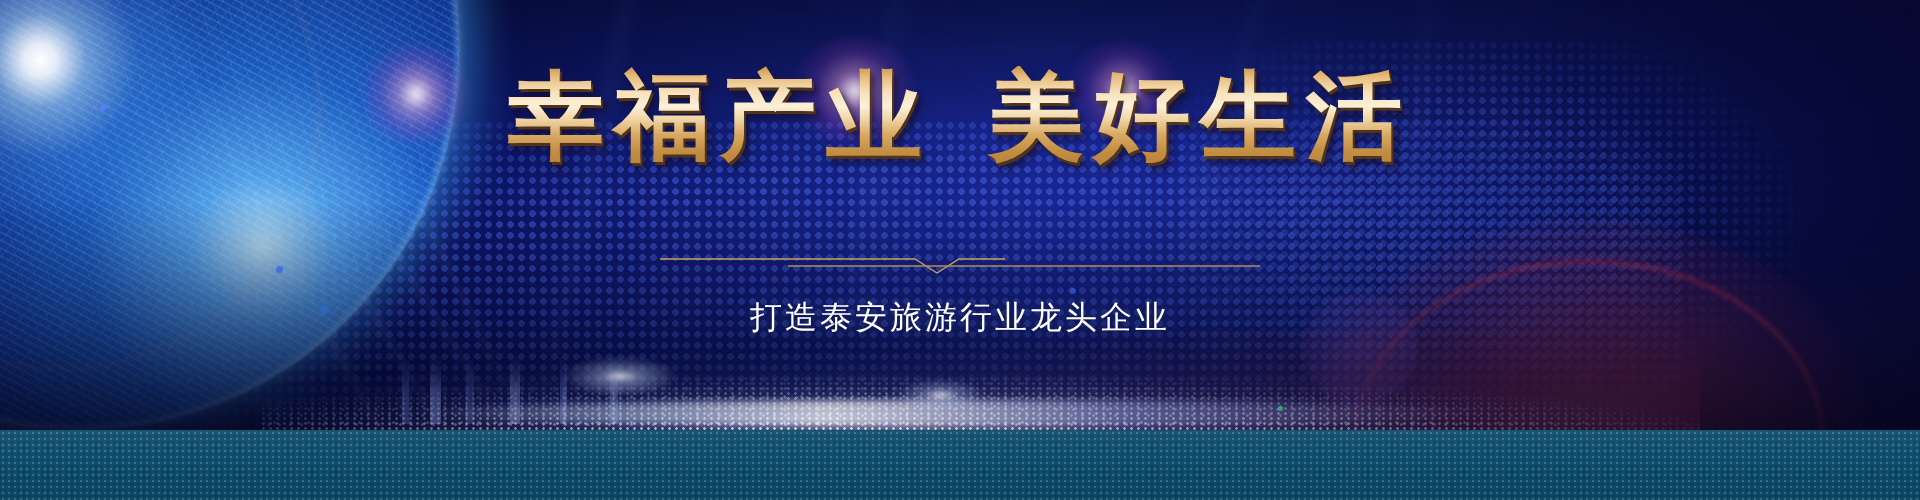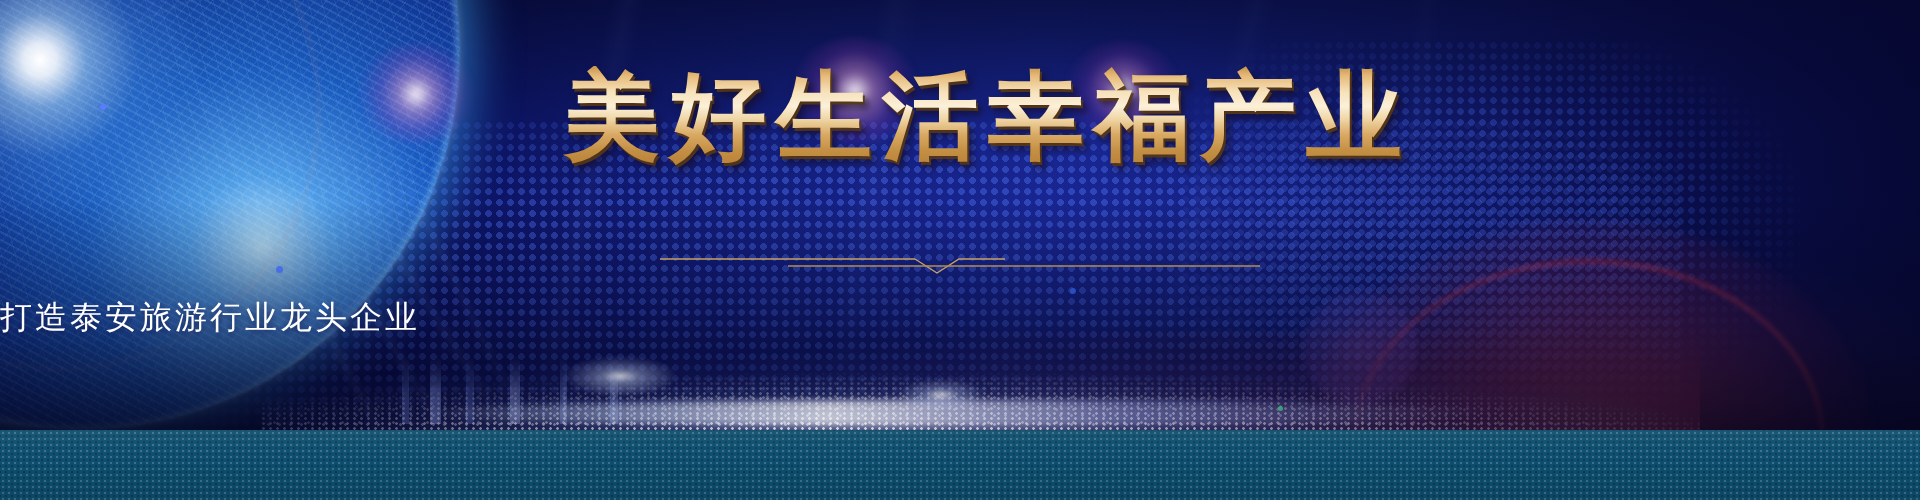--- a/index.html
+++ b/index.html
@@ -261,21 +261,21 @@
     position:absolute;
     left:0; right:0; top:248px;
     height:30px;
     display:flex; justify-content:center;
   }
   .divider svg{display:block;}
 
   .subtitle{
     position:absolute;
     left:0; right:0; top:296px;
-    text-align:left;
+    text-align:center;
     color:#ffffff;
     font-size:32px;
     font-weight:400;
     letter-spacing:3px;
     text-shadow:0 2px 7px rgba(10,16,70,.85), 0 0 22px rgba(120,160,255,.35);
   }
 
   
   .bottom-bar{
     position:absolute;
@@ -343,22 +343,22 @@
   <div class="speck s4"></div>
   <div class="speck s5"></div>
 
   <div class="bloom b1"></div>
   <div class="bloom b2"></div>
   <div class="bloom b3"></div>
 
   <div class="content">
 
     <div class="title-row">
+      <span class="title">幸福产业</span>
       <span class="title gap">美好生活</span>
-      <span class="title">幸福产业</span>
     </div>
 
     <div class="divider">
       <svg width="600" height="30" viewBox="0 0 600 30">
         <path d="M0 11 L255 11" stroke="#c9a063" stroke-width="1.4" fill="none"></path>
         <path d="M255 11 L277 25 L299 11 L345 11" stroke="#c9a063" stroke-width="1.4" fill="none"></path>
         <path d="M128 18 L600 18" stroke="#b08e54" stroke-width="1.4" fill="none"></path>
       </svg>
     </div>
 

